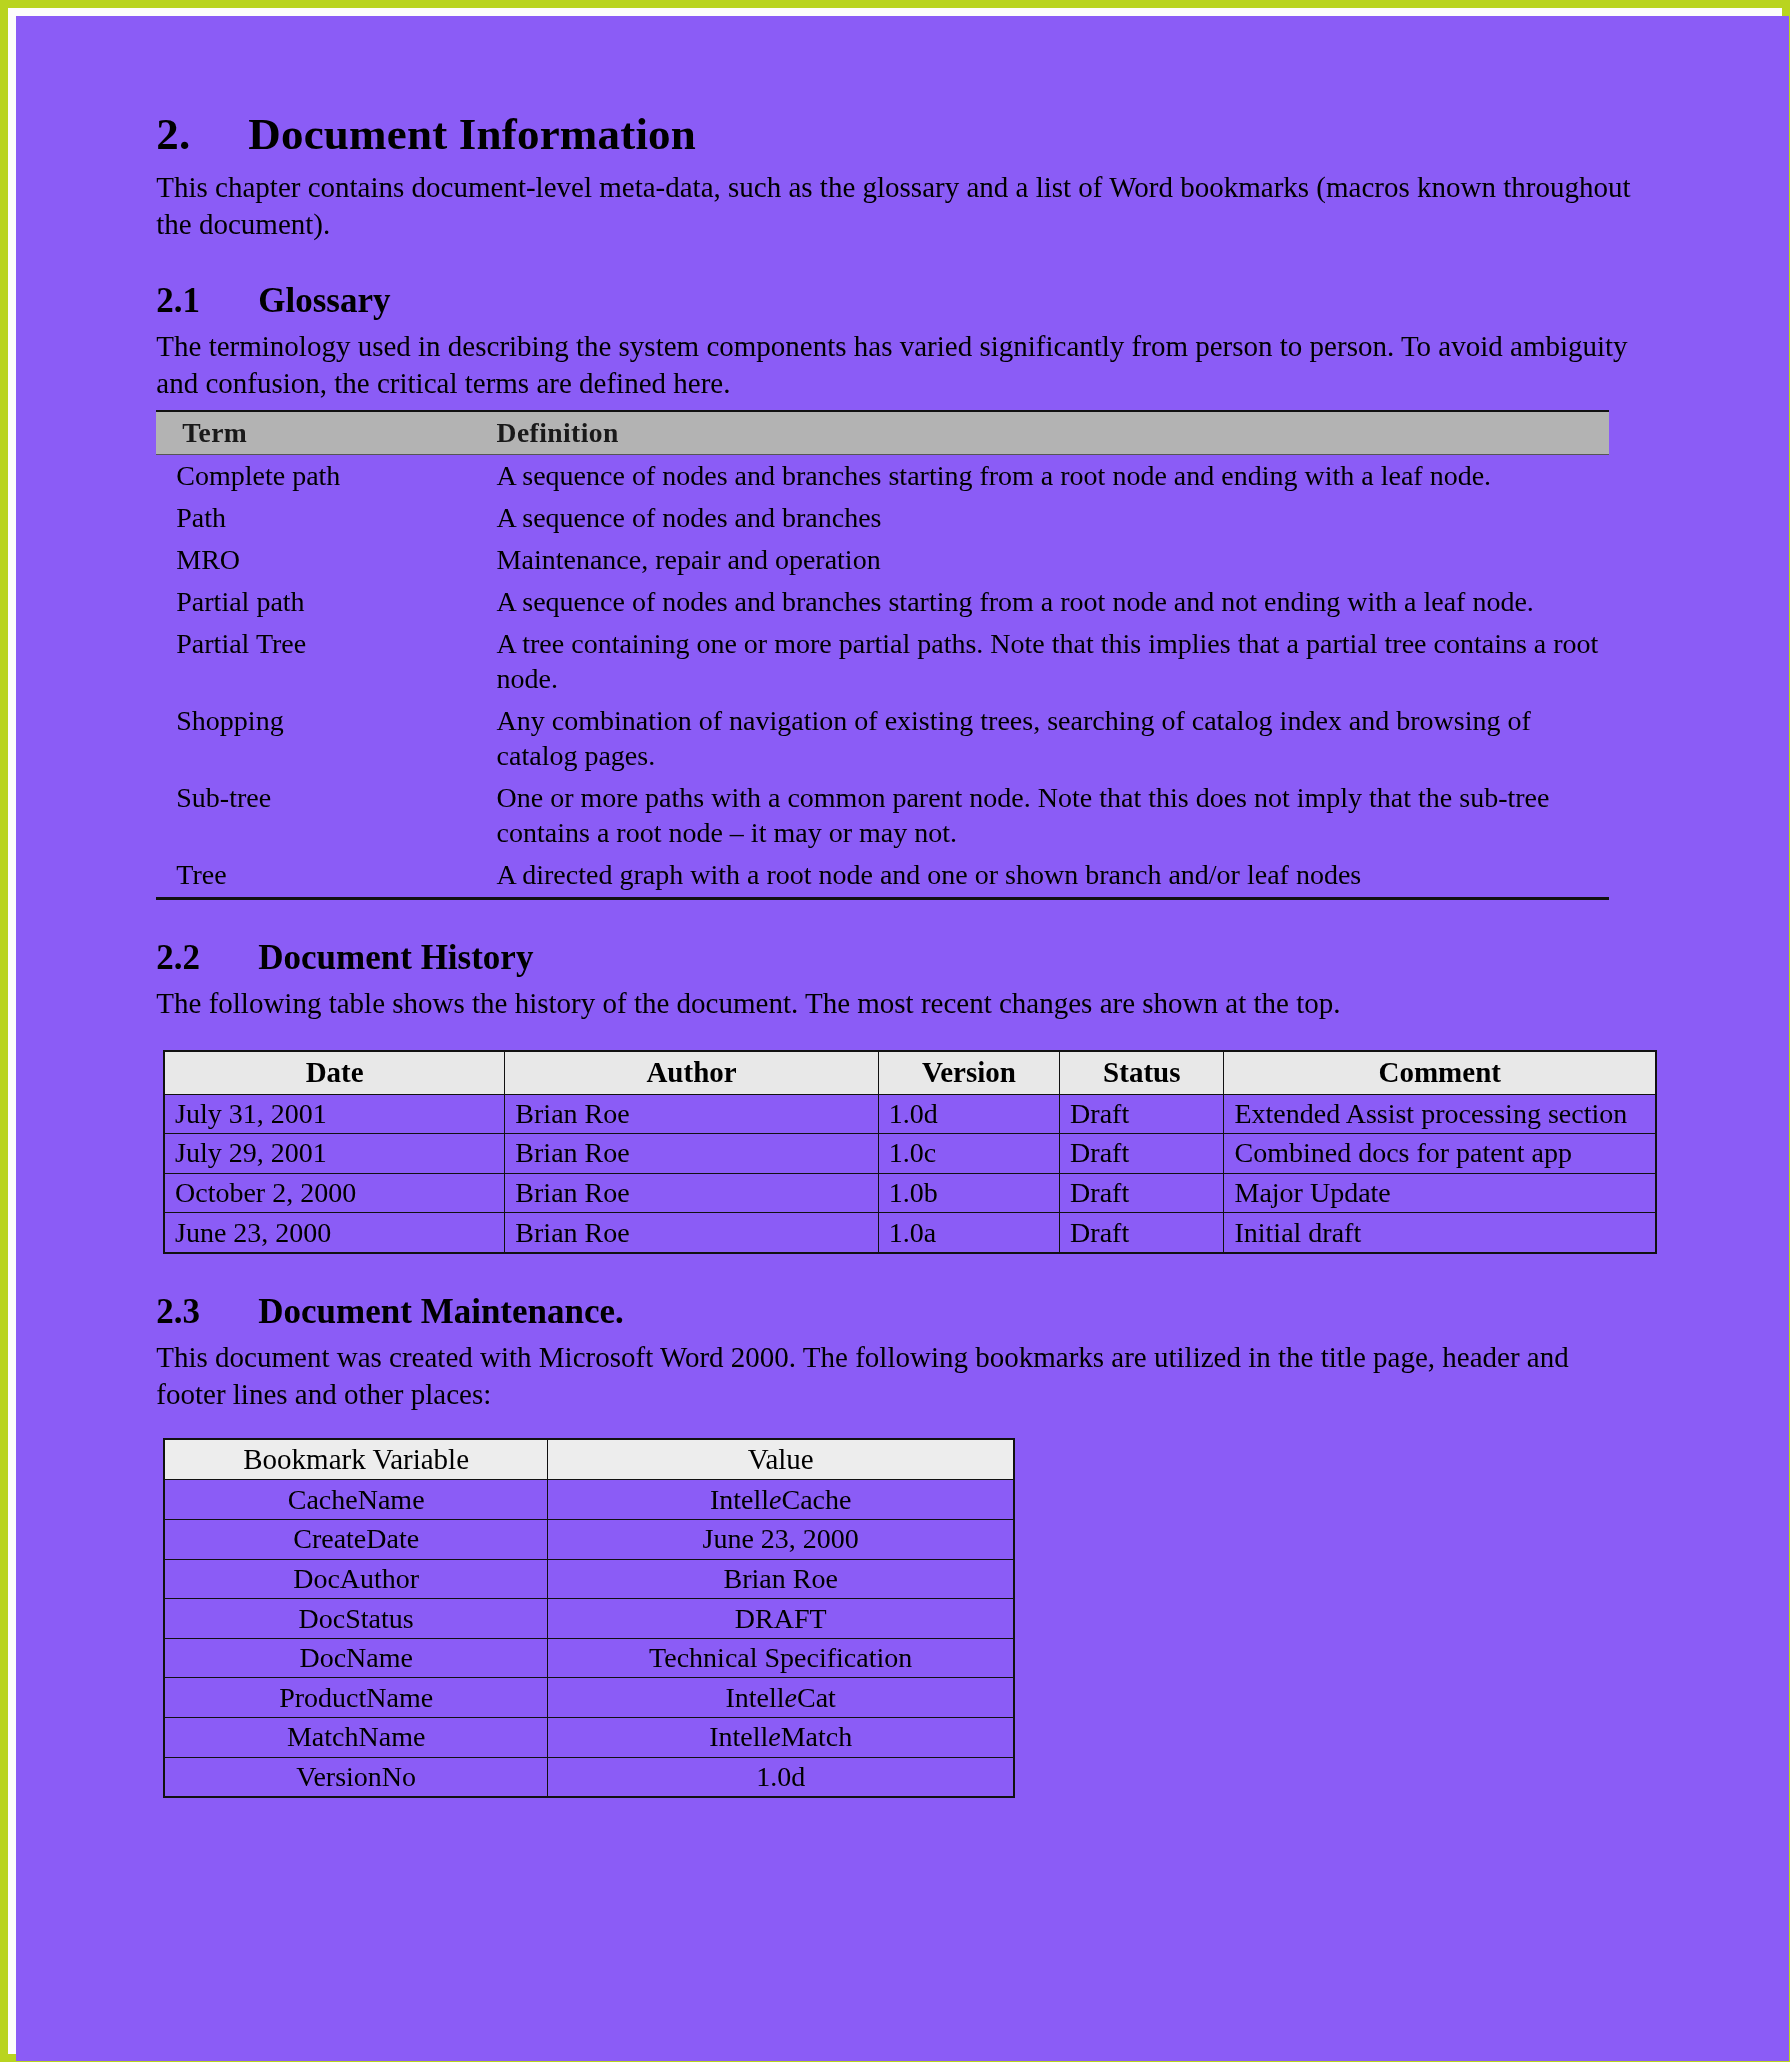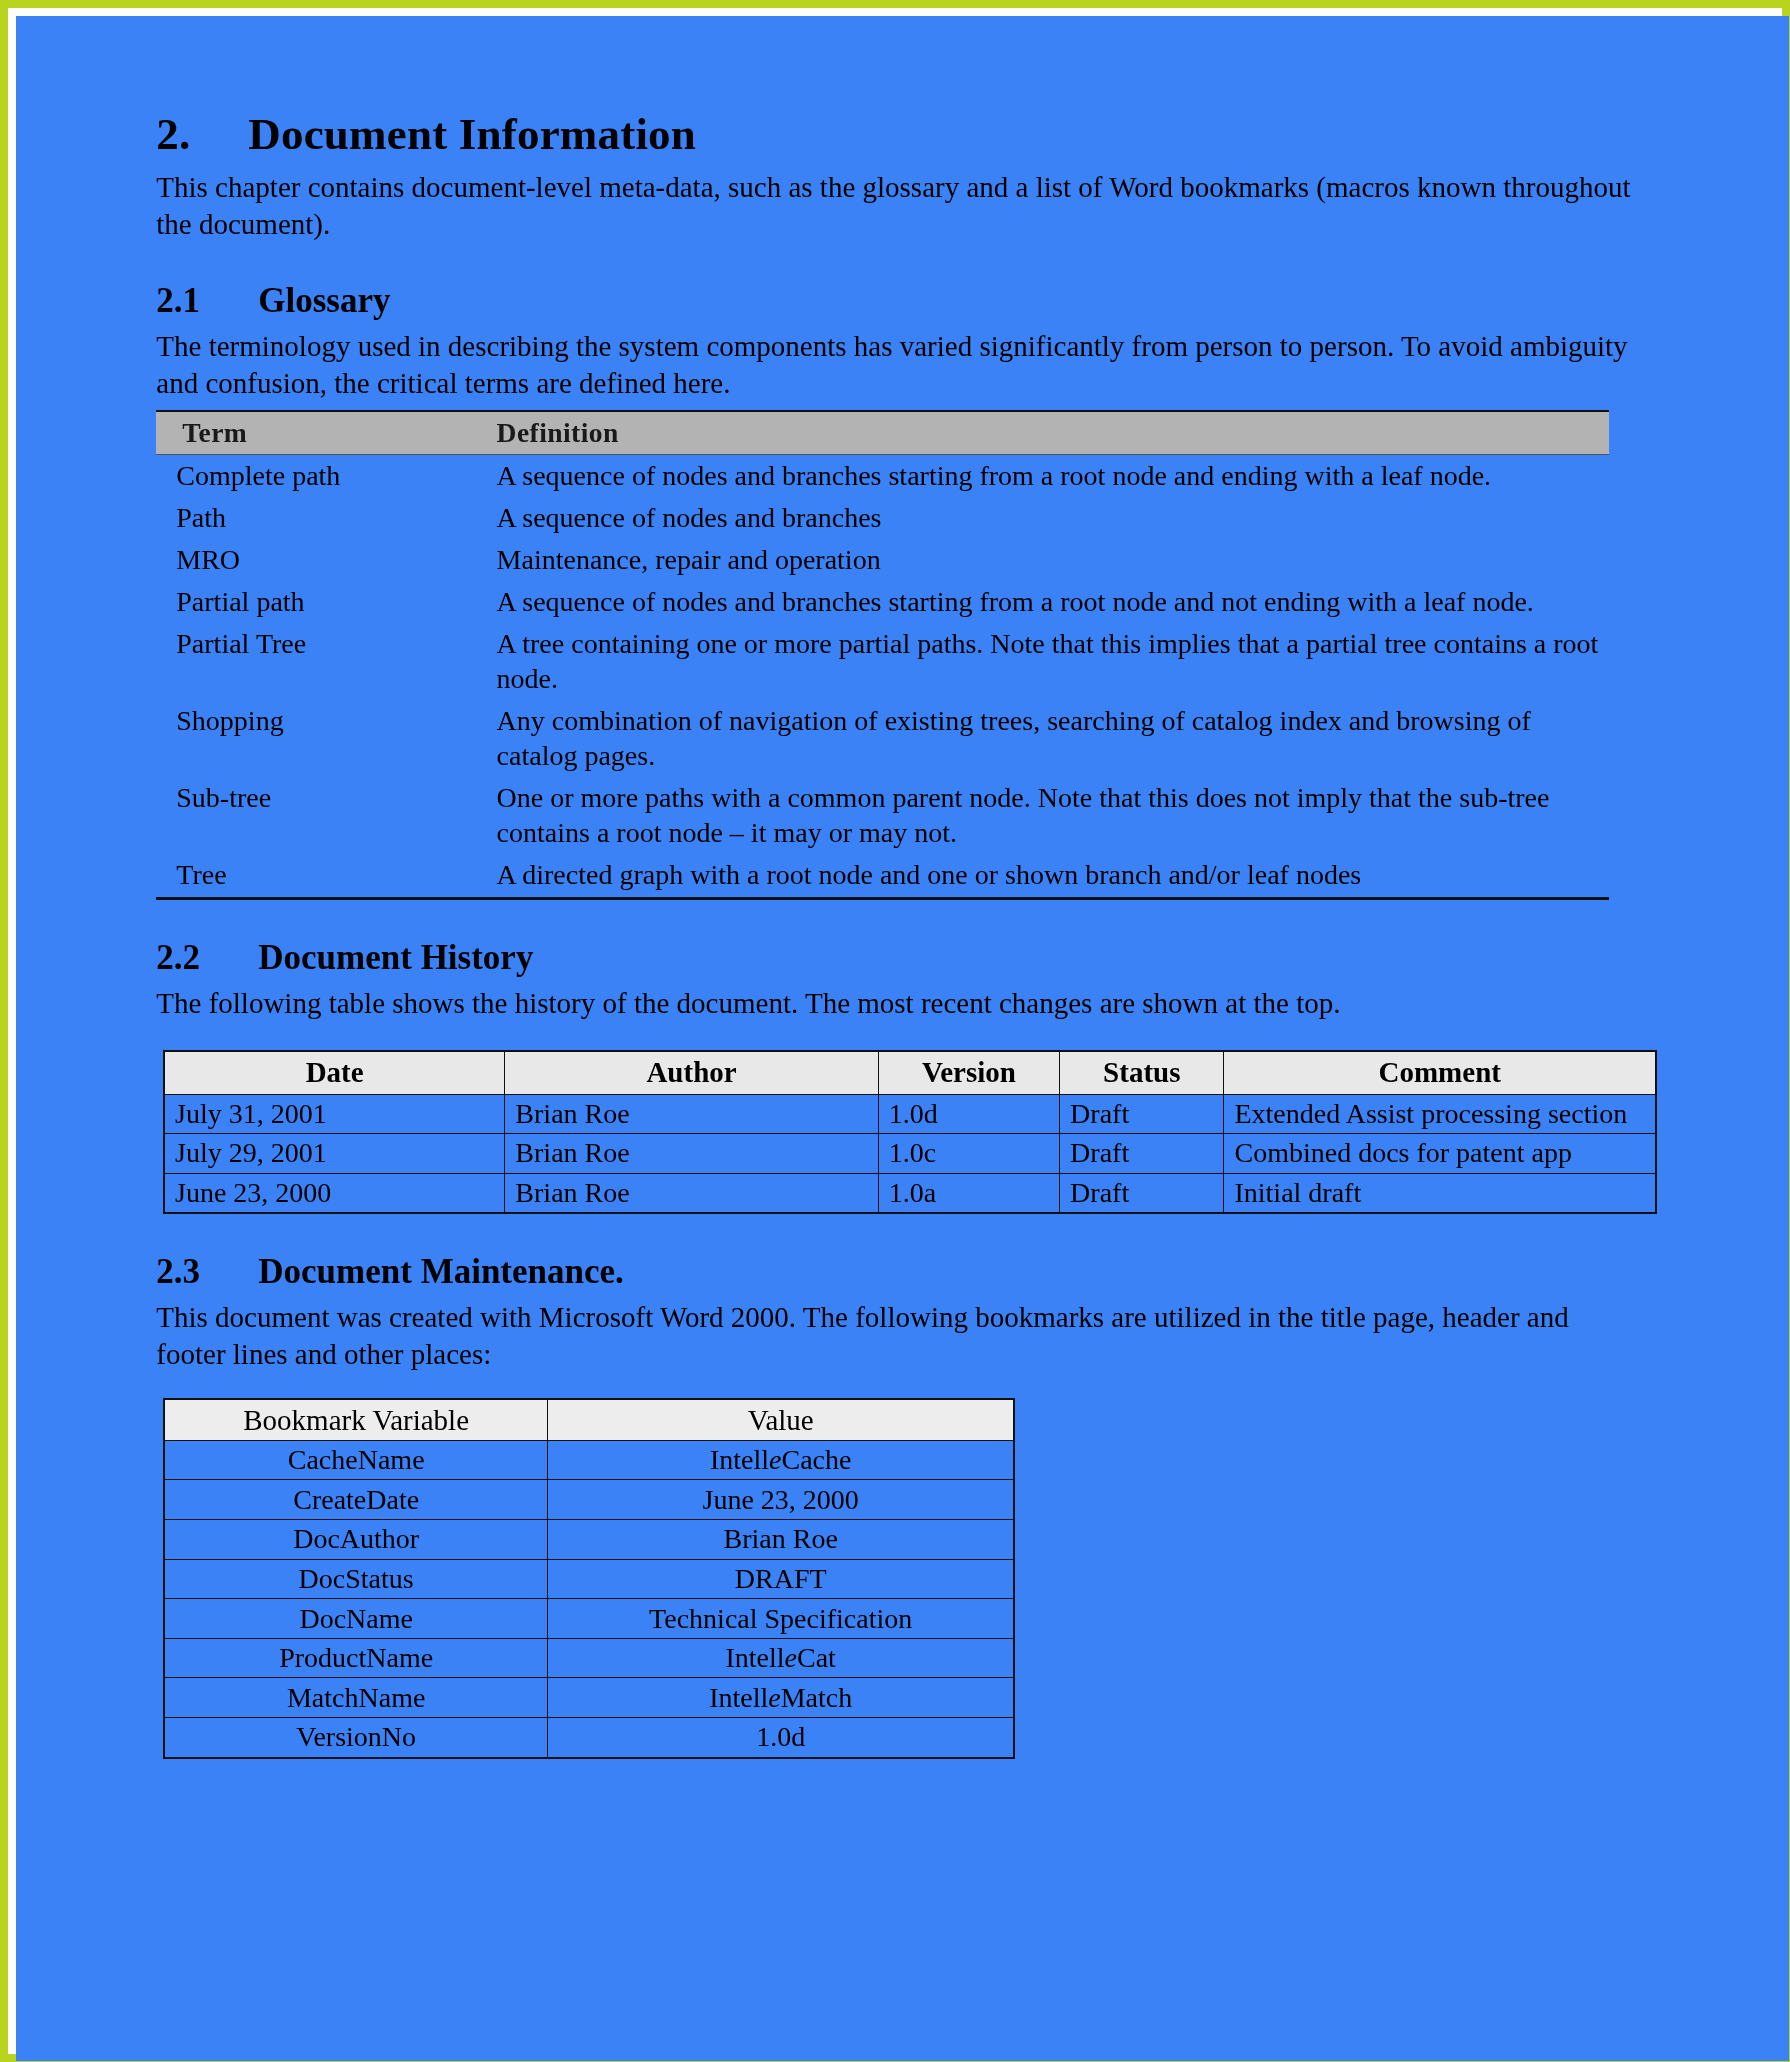--- a/index.html
+++ b/index.html
@@ -23,21 +23,21 @@
     height: 2062px;
     box-sizing: border-box;
     border: 8.3px solid #b9d41f;
     background: #fdfdfb;
   }
   .page-inner {
     position: absolute;
     left: 8.3px; top: 8.3px;
     width: 1773px;
     height: 2045px;
-    background: #3b82f6;
+    background: #8b5cf6;
     overflow: hidden;
   }
   .content {
     position: absolute;
     left: 140px;
     top: 92px;
     width: 1486px;
   }
 
   h1.chapter {
@@ -228,20 +228,27 @@
             <td>Extended Assist processing section</td>
           </tr>
           <tr>
             <td>July 29, 2001</td>
             <td>Brian Roe</td>
             <td>1.0c</td>
             <td>Draft</td>
             <td>Combined docs for patent app</td>
           </tr>
           <tr>
+            <td>October 2, 2000</td>
+            <td>Brian Roe</td>
+            <td>1.0b</td>
+            <td>Draft</td>
+            <td>Major Update</td>
+          </tr>
+          <tr>
             <td>June 23, 2000</td>
             <td>Brian Roe</td>
             <td>1.0a</td>
             <td>Draft</td>
             <td>Initial draft</td>
           </tr>
         </tbody>
       </table>
 
       <h2 class="section">

